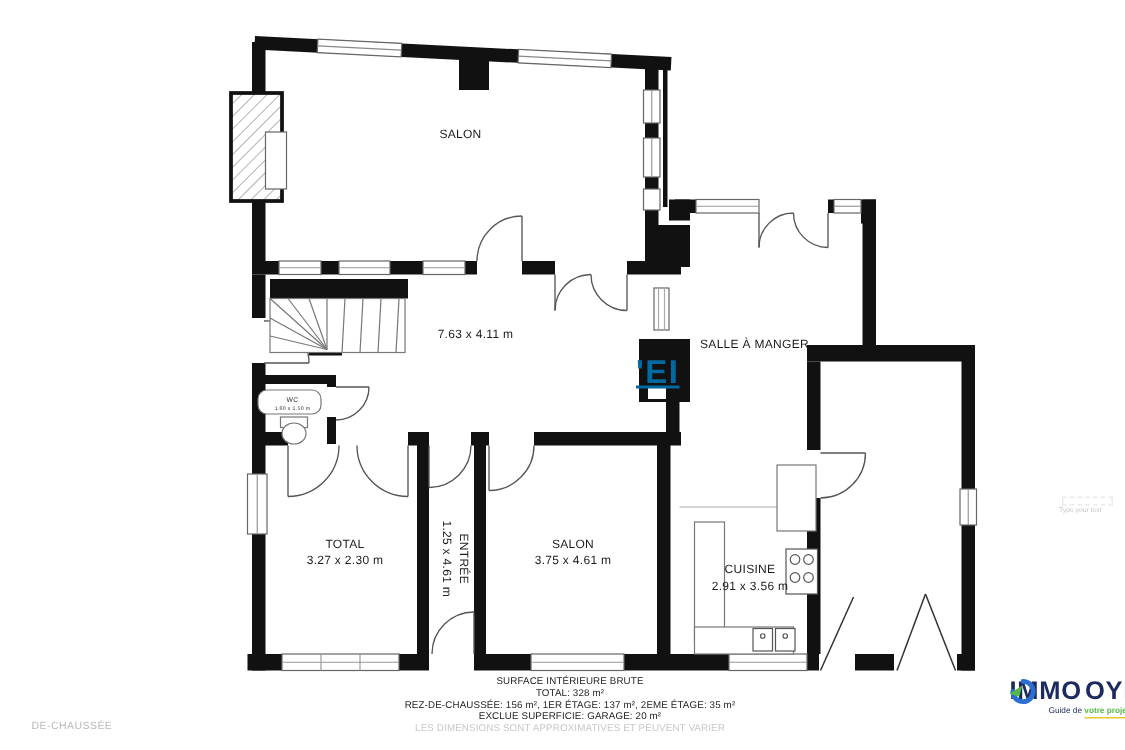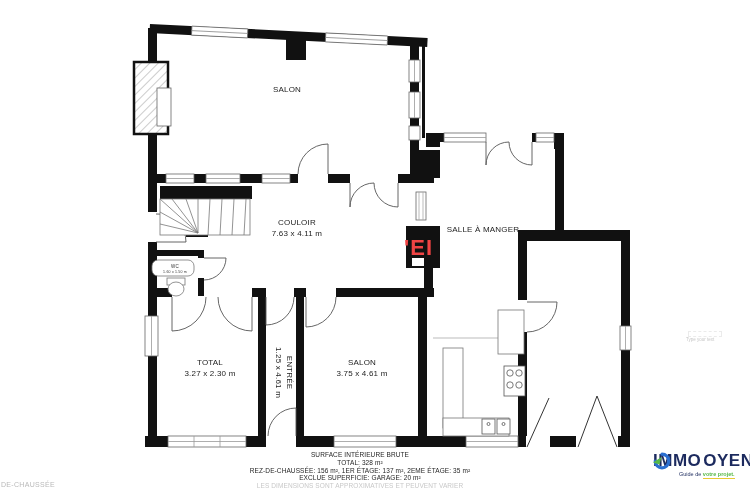--- a/index.html
+++ b/index.html
@@ -1,32 +1,32 @@
 <!DOCTYPE html>
 <html style="--logo-navy: #1c2a5e; --logo-green: #57b847; --logo-yellow: #e8c832;"><head>
 <meta charset="utf-8">
 <style>
   html,body{margin:0;padding:0;}
   body{
     width:750px;height:500px;position:relative;overflow:hidden;
     background:#ffffff;font-family:"Liberation Sans", sans-serif;
   }
-  #plan-wrap{position:absolute;inset:0;}
+  #plan-wrap{position:absolute;inset:0;margin-left:20px;}
   svg{position:absolute;top:0;left:0;}
   .room-label{
     position:absolute;text-align:center;color:#1c1c1c;
     font-size:8px;line-height:10px;letter-spacing:.2px;white-space:nowrap;
   }
   .room-label .room-name{margin-bottom:1px;}
   .room-label.vertical{transform:rotate(90deg);transform-origin:center center;}
   .wc-label{font-size:4.5px;line-height:5px;color:#333;}
   .wc-label .dims{font-size:3.5px;}
   #chimney-watermark{
     position:absolute;left:404px;top:229px;width:37px;height:40px;overflow:hidden;
-    color:#ef4444;font-size:22px;font-weight:bold;line-height:38px;letter-spacing:1px;
+    color:#0369a1;font-size:22px;font-weight:bold;line-height:38px;letter-spacing:1px;text-decoration:underline;
   }
   #floor-note{
     position:absolute;left:1px;top:481px;font-size:7px;color:#b9b9b9;letter-spacing:.3px;
   }
   #text-placeholder{
     position:absolute;left:686px;top:337px;font-size:4.5px;color:#c6c6c6;
   }
   #placeholder-handles{
     position:absolute;left:688px;top:331px;width:32px;height:4px;
     border:0.5px dashed #e3e3e3;opacity:.7;
@@ -324,21 +324,20 @@
     <line x1="578" y1="447" x2="597" y2="396"></line>
     <line x1="597" y1="396" x2="617" y2="447"></line>
   </g>
 </svg>
 
 <div class="room-label" style="left:207px;top:85px;width:160px">
   <div class="room-name">SALON</div>
 </div>
 
 <div class="room-label" style="left:217px;top:218px;width:160px">
-  <div class="room-name">COULOIR</div>
   <div class="dims">7.63 x 4.11 m</div>
 </div>
 
 <div class="room-label" style="left:403px;top:225px;width:160px">
   <div class="room-name">SALLE À MANGER</div>
 </div>
 
 
 <div class="room-label" style="left:140px;top:358px;width:140px">
   <div class="room-name">TOTAL</div>
@@ -348,20 +347,24 @@
 <div class="room-label vertical" style="left:243px;top:362px;width:80px">
   <div class="room-name">ENTRÉE</div>
   <div class="dims">1.25 x 4.61 m</div>
 </div>
 
 <div class="room-label" style="left:292px;top:358px;width:140px">
   <div class="room-name">SALON</div>
   <div class="dims">3.75 x 4.61 m</div>
 </div>
 
+<div class="room-label" style="left:420px;top:375px;width:120px">
+  <div class="room-name">CUISINE</div>
+  <div class="dims">2.91 x 3.56 m</div>
+</div>
 
 <div class="room-label wc-label" style="left:155px;top:264px;width:40px">
   <div class="room-name">WC</div>
   <div class="dims">1.60 x 1.50 m</div>
 </div>
 
 <div id="chimney-watermark">'EI</div>
 
 <div id="floor-note">DE-CHAUSSÉE</div>
 

